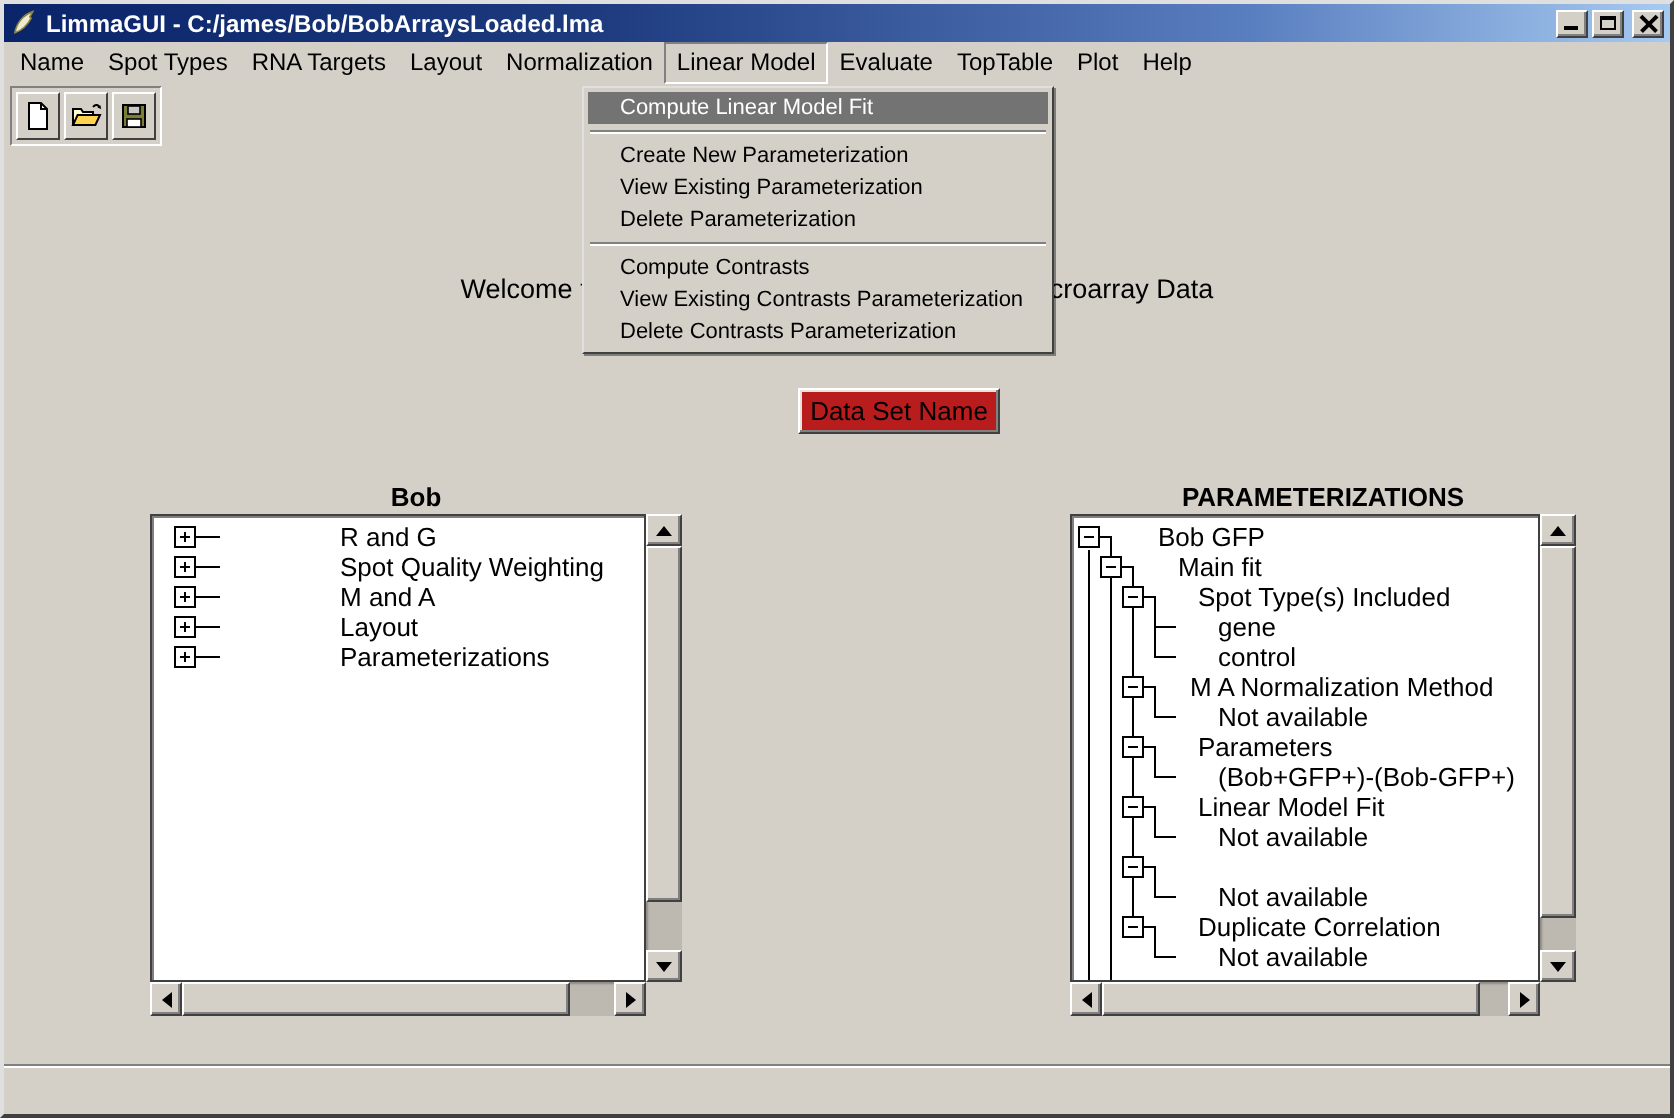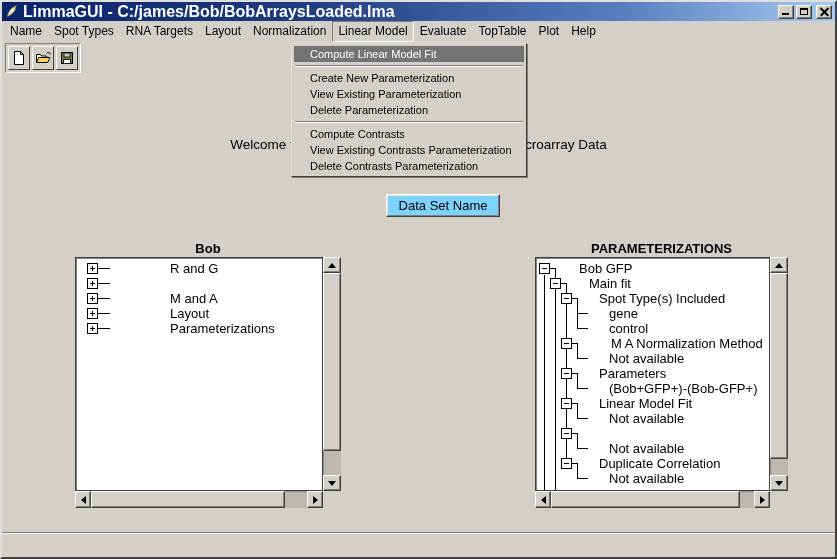--- a/index.html
+++ b/index.html
@@ -14,21 +14,21 @@
     display: flex; flex-direction: column;
   }
 
   
   .titlebar {
     height: 19px; flex: 0 0 19px;
     background: linear-gradient(90deg, #0a246a 0%, #1d3a7e 35%, #5a7fc0 75%, #a6caf0 100%);
     display: flex; align-items: center; gap: 4px; padding: 0 3px;
   }
   .app-icon { width: 14px; height: 14px; display: flex; align-items: center; }
-  .title-text { color: #ffffff; font-weight: bold; font-size: 16px; flex: 1; white-space: nowrap; overflow: hidden; }
+  .title-text { color: #ffffff; font-weight: bold; font-size: 12px; flex: 1; white-space: nowrap; overflow: hidden; }
   .win-buttons { display: flex; gap: 2px; }
   .winbtn {
     width: 16px; height: 14px; background: #d4d0c8;
     border: 1px solid; border-color: #ffffff #404040 #404040 #ffffff;
     box-shadow: inset -1px -1px 0 #808080;
     display: flex; align-items: center; justify-content: center; position: relative;
   }
   .winbtn.close { margin-left: 2px; }
   .glyph-min { position: absolute; left: 3px; bottom: 3px; width: 7px; height: 2px; background: #000; }
   .glyph-max { width: 8px; height: 7px; border: 1px solid #000; border-top: 2px solid #000; }
@@ -54,22 +54,22 @@
     width: 22px; height: 24px; background: #d4d0c8;
     border: 1px solid; border-color: #ffffff #404040 #404040 #ffffff;
     display: flex; align-items: center; justify-content: center;
   }
   .toolbtn span { display: flex; }
 
   
   .content { position: relative; flex: 0 0 458px; }
   .welcome { position: absolute; top: 63px; left: 0; right: 0; text-align: center; font-size: 13.5px; color: #000; }
   .dataset-btn {
-    position: absolute; left: 384px; top: 120px; width: 114px; height: 23px;
-    background: #7dd3fc; font-size: 13px; color: #000; font-family: "Liberation Sans", sans-serif;
+    position: absolute; left: 397px; top: 120px; width: 101px; height: 23px;
+    background: #b91c1c; font-size: 13px; color: #000; font-family: "Liberation Sans", sans-serif;
     border: 1px solid; border-color: #ffffff #404040 #404040 #ffffff;
     box-shadow: inset -1px -1px 0 #808080, inset 1px 1px 0 #e8e4dc;
   }
 
   
   .panel { position: absolute; top: 167px; }
   .panel-title { text-align: center; font-weight: bold; font-size: 13px; height: 16px; color: #000; }
   .panel-grid { display: grid; }
   .left-panel  { left: 73px;  width: 266px; }
   .left-panel  .panel-grid { grid-template-columns: 248px 18px; grid-template-rows: 234px 17px; }
@@ -213,20 +213,21 @@
                 <i class="tb-h"></i>
                 <i class="tb-v"></i>
               </div>
               <div class="tl-h" style="left: 21px; top: 9px; width: 12px;"></div>
               <span class="tlabel" style="left: 93px; top: 2px;">R and G</span>
               <div class="tbox" style="left: 10px; top: 19px;">
                 <i class="tb-h"></i>
                 <i class="tb-v"></i>
               </div>
               <div class="tl-h" style="left: 21px; top: 24px; width: 12px;"></div>
+              <span class="tlabel" style="left: 93px; top: 17px;">Spot Quality Weighting</span>
               <div class="tbox" style="left: 10px; top: 34px;">
                 <i class="tb-h"></i>
                 <i class="tb-v"></i>
               </div>
               <div class="tl-h" style="left: 21px; top: 39px; width: 12px;"></div>
               <span class="tlabel" style="left: 93px; top: 32px;">M and A</span>
               <div class="tbox" style="left: 10px; top: 49px;">
                 <i class="tb-h"></i>
                 <i class="tb-v"></i>
               </div>
@@ -296,21 +297,21 @@
               <div class="tl-h" style="left: 35px; top: 39px; width: 6px;"></div>
               <span class="tlabel" style="left: 62px; top: 32px;">Spot Type(s) Included</span>
               <div class="tl-h" style="left: 40px; top: 54px; width: 11px;"></div>
               <span class="tlabel" style="left: 72px; top: 47px;">gene</span>
               <div class="tl-h" style="left: 40px; top: 69px; width: 11px;"></div>
               <span class="tlabel" style="left: 72px; top: 62px;">control</span>
               <div class="tbox" style="left: 24px; top: 79px;">
                 <i class="tb-h"></i>
               </div>
               <div class="tl-h" style="left: 35px; top: 84px; width: 6px;"></div>
-              <span class="tlabel" style="left: 58px; top: 77px; margin-left: 16px;">M A Normalization Method</span>
+              <span class="tlabel" style="left: 58px; top: 77px;">M A Normalization Method</span>
               <div class="tl-h" style="left: 40px; top: 99px; width: 11px;"></div>
               <span class="tlabel" style="left: 72px; top: 92px;">Not available</span>
               <div class="tbox" style="left: 24px; top: 109px;">
                 <i class="tb-h"></i>
               </div>
               <div class="tl-h" style="left: 35px; top: 114px; width: 6px;"></div>
               <span class="tlabel" style="left: 62px; top: 107px;">Parameters</span>
               <div class="tl-h" style="left: 40px; top: 129px; width: 11px;"></div>
               <span class="tlabel" style="left: 72px; top: 122px;">(Bob+GFP+)-(Bob-GFP+)</span>
               <div class="tbox" style="left: 24px; top: 139px;">

